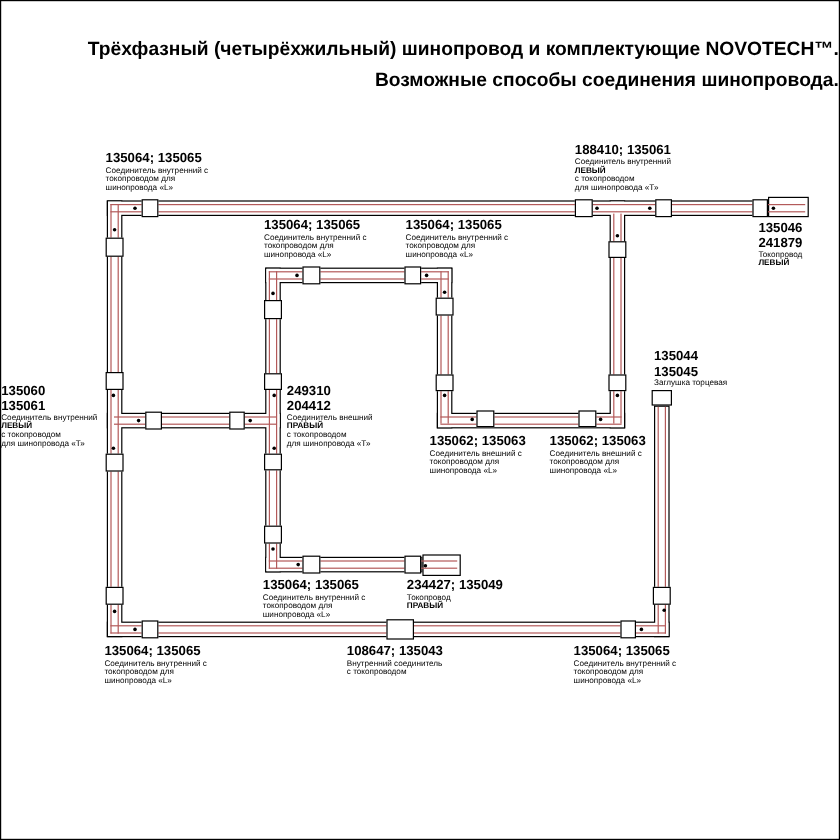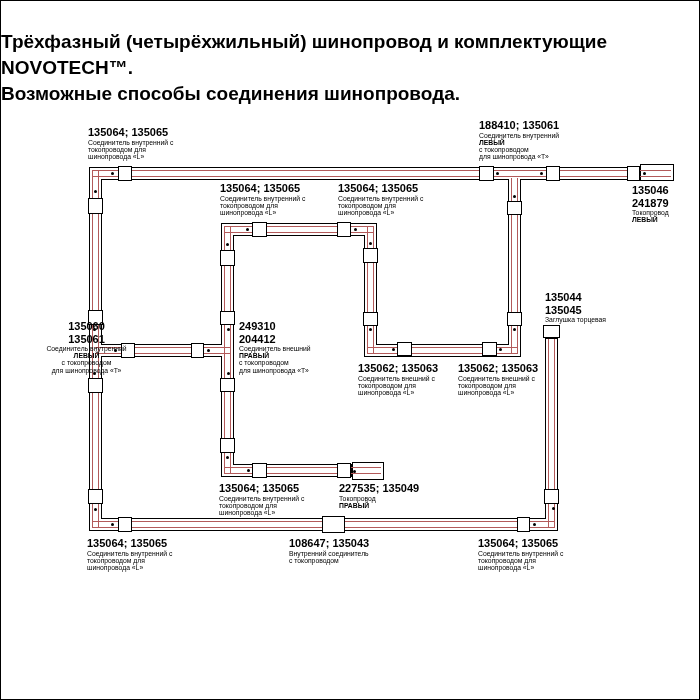--- a/index.html
+++ b/index.html
@@ -1,29 +1,29 @@
 <!DOCTYPE html>
 <html><head>
 <meta charset="utf-8">
 <style>
   html,body{margin:0;padding:0;background:#fff;}
   #page{position:relative;width:698px;height:698px;border:1px solid #000;background:#fff;
         font-family:"Liberation Sans",sans-serif;overflow:hidden;}
-  #title{position:absolute;top:28px;left:0;width:100%;text-align:left;
-         font-size:19px;font-weight:bold;color:#000;line-height:26px;}
+  #title{position:absolute;top:28px;left:0;width:100%;text-align:right;
+         font-size:16px;font-weight:bold;color:#000;line-height:26px;}
   .blk{position:absolute;background:#000;}
   .wht{position:absolute;background:#fff;}
   .red{position:absolute;background:#b35a5a;}
   .box{position:absolute;background:#fff;border:1px solid #000;box-sizing:border-box;}
   .dot{position:absolute;width:3px;height:3px;background:#000;border-radius:50%;}
   .lbl{position:absolute;color:#000;}
   .lbl .code{font-size:11px;line-height:12.5px;font-weight:bold;white-space:nowrap;}
   .lbl .d{font-size:6.8px;line-height:7.2px;white-space:nowrap;}
   .lbl .bd{font-weight:bold;}
-  .ra{text-align:center;margin-left:44px;}
+  .ra{text-align:left;}
 </style>
 </head>
 <body>
 
 <div id="page">
 
   <div id="title">
     <div>Трёхфазный (четырёхжильный) шинопровод и комплектующие NOVOTECH™.</div>
     <div>Возможные способы соединения шинопровода.</div>
   </div>
@@ -213,21 +213,21 @@
   </div>
 
   <div class="lbl" style="left:218px;top:481px">
     <div class="code">135064; 135065</div>
     <div class="d">Соединитель внутренний с</div>
     <div class="d">токопроводом для</div>
     <div class="d">шинопровода «L»</div>
   </div>
 
   <div class="lbl" style="left:338px;top:481px">
-    <div class="code">227535; 135049</div>
+    <div class="code">234427; 135049</div>
     <div class="d">Токопровод</div>
     <div class="d bd">ПРАВЫЙ</div>
   </div>
 
   <div class="lbl" style="left:86px;top:536px">
     <div class="code">135064; 135065</div>
     <div class="d">Соединитель внутренний с</div>
     <div class="d">токопроводом для</div>
     <div class="d">шинопровода «L»</div>
   </div>

